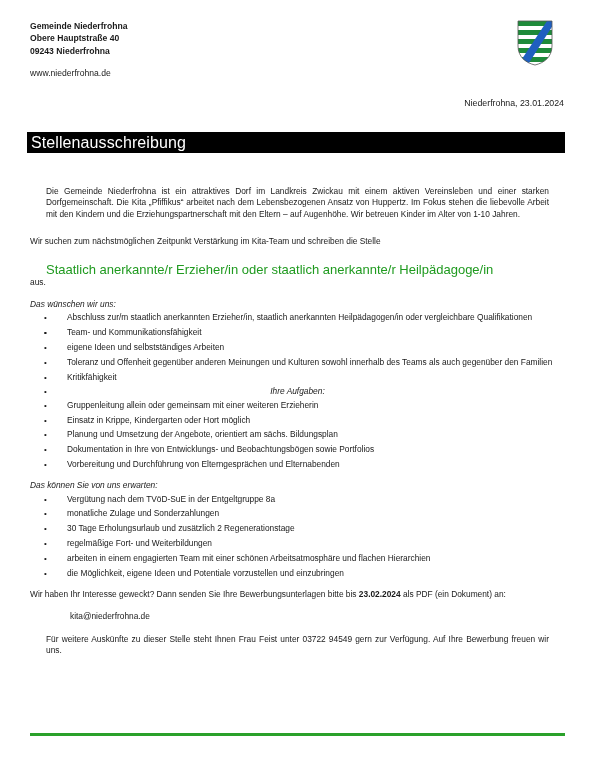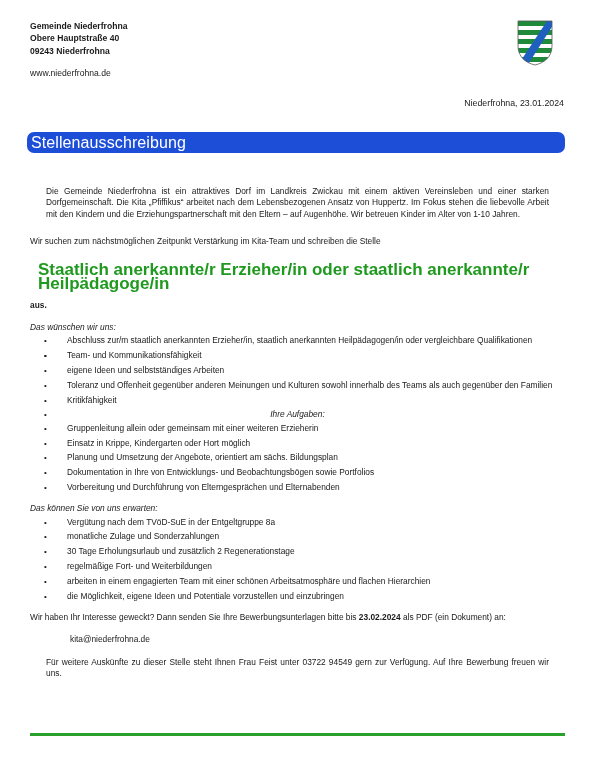--- a/index.html
+++ b/index.html
@@ -8,31 +8,30 @@
       font-family: "Liberation Sans", "DejaVu Sans", sans-serif;
       color: #1a1a1a;
     }
     .sender { position: absolute; left: 30px; top: 20px; font-size: 8.6px; line-height: 12.4px; font-weight: bold; }
     .sender div { white-space: nowrap; }
     .website { position: absolute; left: 30px; top: 68px; font-size: 8.6px; color: #222; }
     .crest { position: absolute; left: 517px; top: 20px; width: 36px; height: 46px; }
     .date { position: absolute; right: 36px; top: 98px; font-size: 8.8px; }
     .title-bar {
       position: absolute; left: 27px; top: 132px; width: 538px; height: 21px;
-      background: #1d4ed8;
-      border-radius: 7px;
+      background: #000000;
     }
     .title-bar span {
       position: absolute; left: 4px; top: 1px; color: #ffffff;
       font-size: 16px; line-height: 19px; letter-spacing: 0.1px;
     }
     .content { position: absolute; left: 30px; top: 170px; width: 535px; font-size: 8.35px; line-height: 11.4px; color: #1a1a1a; }
     .p-just { text-align: justify; margin: 16px; }
     .p { margin: 0; }
-    .job-title { color: #1f9a1f; font-weight: bold; font-size: 17px; margin: 15px 0 0 8px; line-height: 14px; }
+    .job-title { color: #1f9a1f; font-weight: normal; font-size: 13px; margin: 15px 0 0 16px; line-height: 14px; }
     .italic { font-style: italic; margin: 0; }
     ul { list-style: none; margin: 2px 0 0 0; padding: 0; }
     ul li { position: relative; padding-left: 37px; margin: 0 0 3.6px 0; line-height: 11.2px; }
     ul li .bullet { position: absolute; left: 14px; top: 0; font-size: 8px; }
     .bold { font-weight: bold; }
     .email { margin: 0; }
     .bottom-rule { position: absolute; left: 30px; top: 733px; width: 535px; height: 3px; background: #2aa12a; }
   </style>
 </head>
 <body>
@@ -65,21 +64,21 @@
 <div class="date">Niederfrohna, 23.01.2024</div>
 
 <div class="title-bar">
   <span>Stellenausschreibung</span>
 </div>
 
 <div class="content">
   <p class="p-just">Die Gemeinde Niederfrohna ist ein attraktives Dorf im Landkreis Zwickau mit einem aktiven Vereinsleben und einer starken Dorfgemeinschaft. Die Kita „Pfiffikus“ arbeitet nach dem Lebensbezogenen Ansatz von Huppertz. Im Fokus stehen die liebevolle Arbeit mit den Kindern und die Erziehungspartnerschaft mit den Eltern – auf Augenhöhe. Wir betreuen Kinder im Alter von 1-10 Jahren.</p>
   <p class="p" style="margin-top:11px;">Wir suchen zum nächstmöglichen Zeitpunkt Verstärkung im Kita-Team und schreiben die Stelle</p>
   <p class="job-title">Staatlich anerkannte/r Erzieher/in oder staatlich anerkannte/r Heilpädagoge/in</p>
-  <p class="p" style="margin-top:9px;font-weight:bold;">aus.</p>
+  <p class="p" style="">aus.</p>
 
   <p class="italic" style="margin-top:11px;">Das wünschen wir uns:</p>
   <ul>
     <li><span class="bullet">•</span><span>Abschluss zur/m staatlich anerkannten Erzieher/in, staatlich anerkannten Heilpädagogen/in oder vergleichbare Qualifikationen</span></li>
     <li><span class="bullet">•</span></li>
     <li><span class="bullet">•</span><span>Team- und Kommunikationsfähigkeit</span></li>
     <li><span class="bullet">•</span><span>eigene Ideen und selbstständiges Arbeiten</span></li>
     <li><span class="bullet">•</span><span>Toleranz und Offenheit gegenüber anderen Meinungen und Kulturen sowohl innerhalb des Teams als auch gegenüber den Familien</span></li>
     <li><span class="bullet">•</span><span>Kritikfähigkeit</span></li>
     <li><span class="bullet">•</span></li>

